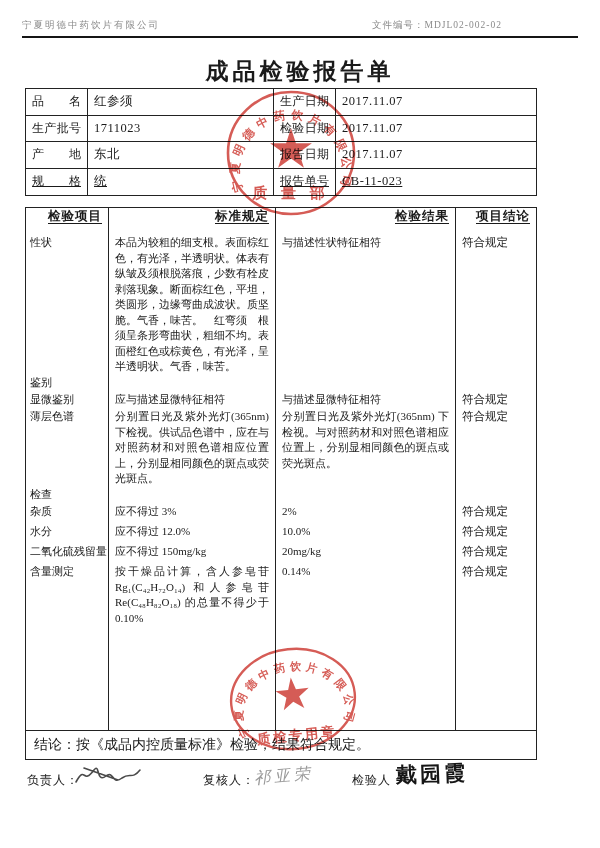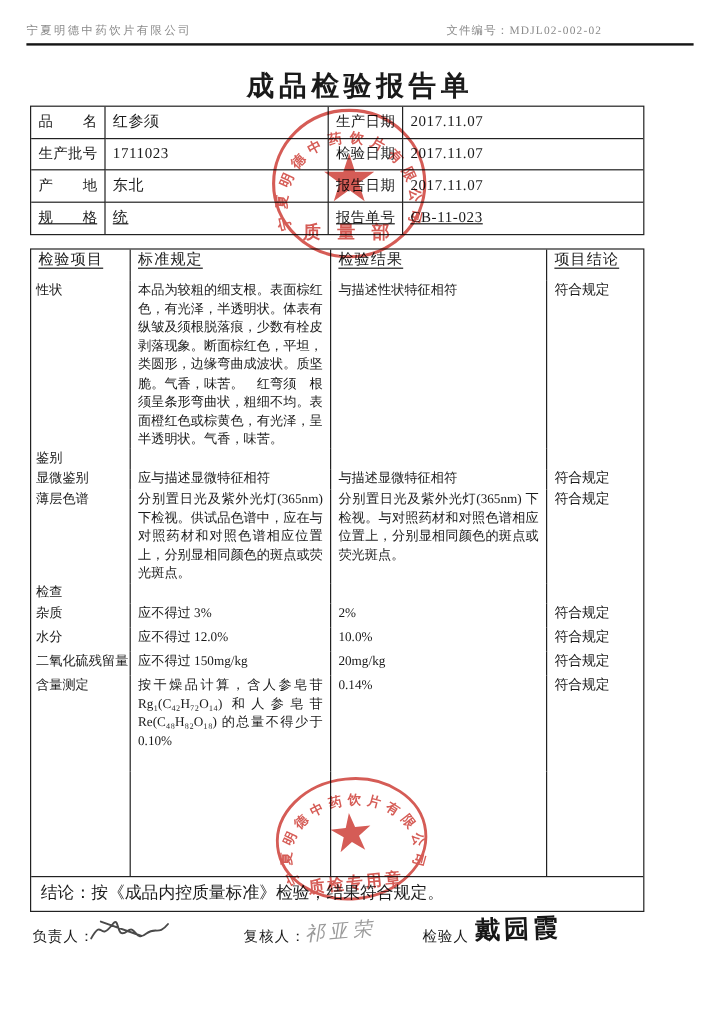--- a/index.html
+++ b/index.html
@@ -42,21 +42,21 @@
   .main-table{
     left:25px;top:207px;width:512px;height:553px;
     border:1.5px solid #222;box-sizing:border-box;
     display:grid;
     grid-template-columns:83px 167px 180px 1fr;
     grid-template-rows:26px 140px 17px 17px 78px 17px 20px 20px 20px 80px 1fr 29px;
     font-size:11px;line-height:15.5px;
   }
   .main-table .cell{box-sizing:border-box;padding:1px 6px;overflow:hidden;}
   .main-table .bR{border-right:1.2px solid #222;}
-  .mt-head{font-size:12.5px;text-align:left;padding-top:4px;}
+  .mt-head{font-size:12.5px;text-align:right;padding-top:4px;font-weight:bold;}
   .mt-head span{text-decoration:underline;text-underline-offset:3px;letter-spacing:1px;}
   .item{font-size:11px;padding-left:4px !important;padding-right:2px !important;white-space:nowrap;}
   .std,.res{text-align:justify;}
   .concl-cell{font-size:11.5px;}
   .concl-row{
     grid-column:1 / span 4;border-top:1.2px solid #222;
     font-size:14px;display:flex;align-items:center;padding:0 8px;box-sizing:border-box;
   }
 
   

